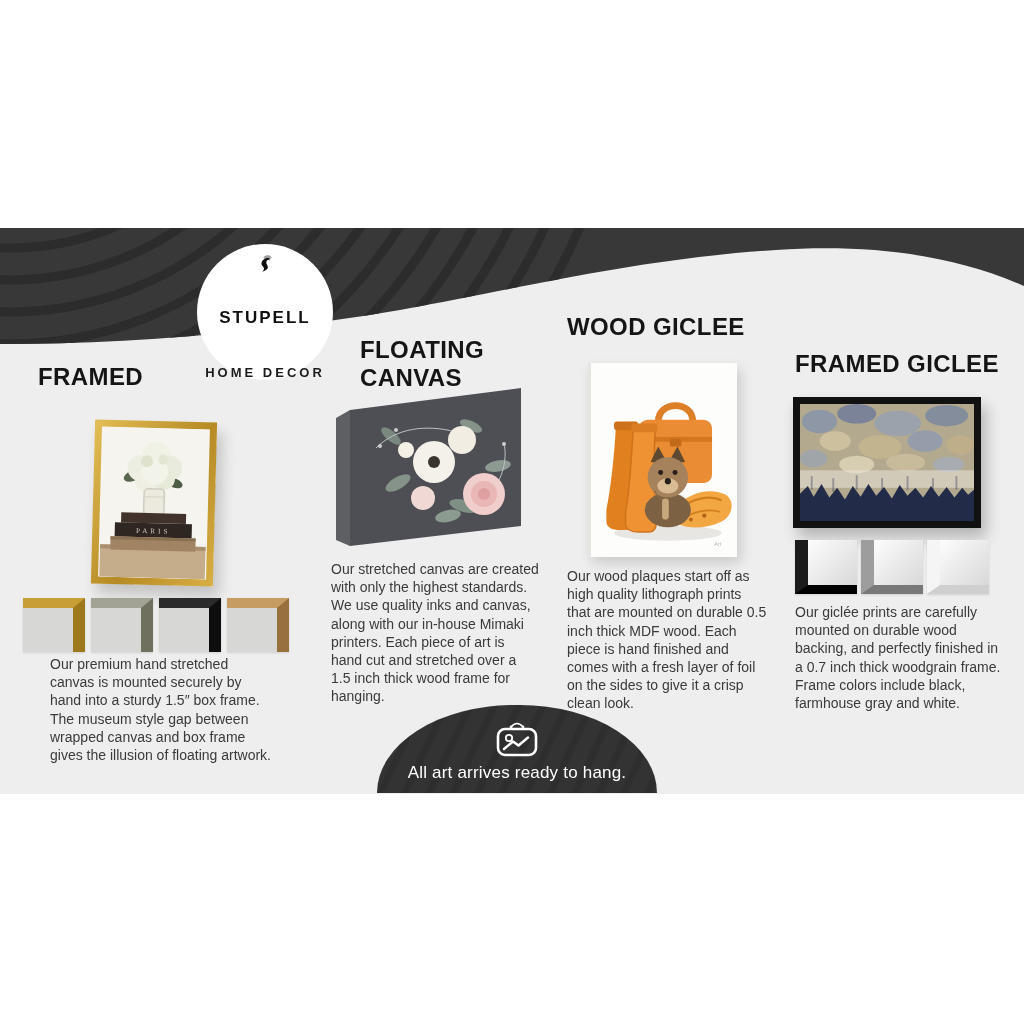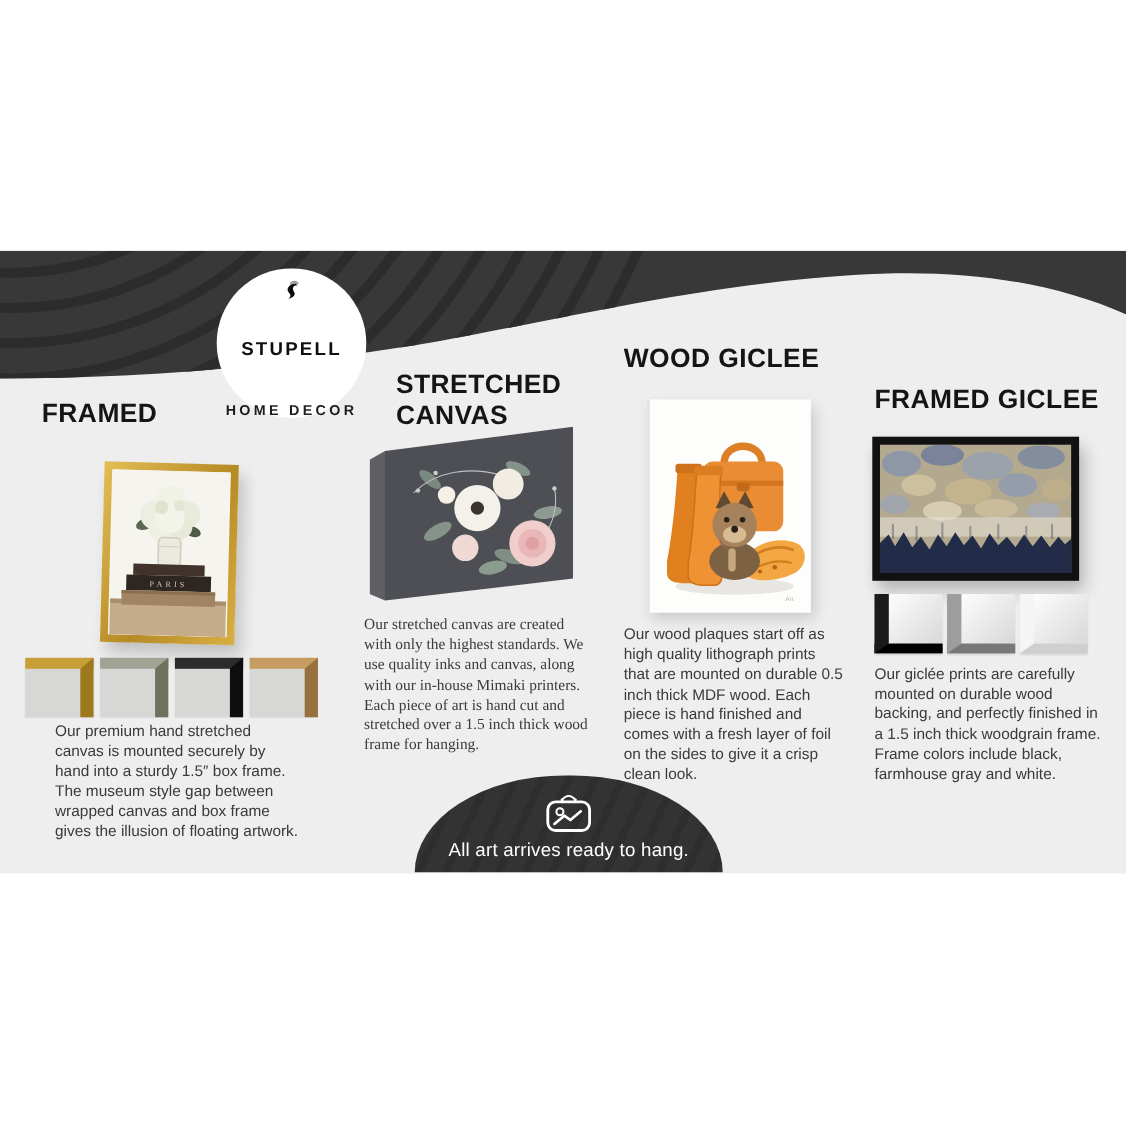--- a/index.html
+++ b/index.html
@@ -125,21 +125,21 @@
       <div class="swatch tr" style="border-top-color: rgb(162, 162, 149); border-right-color: rgb(112, 112, 95);"></div>
       <div class="swatch tr" style="border-top-color: rgb(43, 43, 43); border-right-color: rgb(14, 14, 14);"></div>
       <div class="swatch tr" style="border-top-color: rgb(199, 156, 99); border-right-color: rgb(151, 112, 61);"></div>
     </div>
 
     <p class="desc" style="left:50px;top:655px;width:224px;margin:0;">Our premium hand stretched canvas is mounted securely by hand into a sturdy 1.5″ box frame. The museum style gap between wrapped canvas and box frame gives the illusion of floating artwork.</p>
   </section>
 
   <section>
     <h2 class="h" style="left:360px;top:336px;margin:0;">
-      <span>STRETCHED</span><br>
+      <span>FLOATING</span><br>
       <span>CANVAS</span>
     </h2>
 
     <div class="img-wrap" style="left:336px;top:388px;">
       <svg width="185" height="162" viewBox="0 0 185 162">
         <polygon points="0,30 14,22 14,158 0,152" fill="#5e5f63"></polygon>
         <polygon points="14,22 185,0 185,138 14,158" fill="#4e4f54"></polygon>
         <g opacity="0.9">
           <ellipse cx="62" cy="95" rx="14" ry="6" fill="#8b9b90" transform="rotate(-30 62 95)"></ellipse>
           <ellipse cx="128" cy="118" rx="15" ry="6" fill="#85968b" transform="rotate(15 128 118)"></ellipse>
@@ -158,21 +158,21 @@
         <circle cx="98" cy="74" r="21" fill="#f3f1ea"></circle>
         <circle cx="98" cy="74" r="6" fill="#3a342d"></circle>
         <circle cx="87" cy="110" r="12" fill="#f0d9d4"></circle>
         <circle cx="148" cy="106" r="21" fill="#efcecc"></circle>
         <circle cx="148" cy="106" r="13" fill="#e8b7b6"></circle>
         <circle cx="148" cy="106" r="6" fill="#dfa0a2"></circle>
         <ellipse cx="112" cy="128" rx="13" ry="6" fill="#8b9b90" transform="rotate(-12 112 128)"></ellipse>
       </svg>
     </div>
 
-    <p class="desc" style="left:331px;top:560px;width:208px;margin:0;font-family:Liberation Serif, serif;">Our stretched canvas are created with only the highest standards. We use quality inks and canvas, along with our in-house Mimaki printers. Each piece of art is hand cut and stretched over a 1.5 inch thick wood frame for hanging.</p>
+    <p class="desc" style="left:331px;top:560px;width:208px;margin:0;">Our stretched canvas are created with only the highest standards. We use quality inks and canvas, along with our in-house Mimaki printers. Each piece of art is hand cut and stretched over a 1.5 inch thick wood frame for hanging.</p>
   </section>
 
   <section>
     <h2 class="h" style="left:567px;top:313px;margin:0;">
       <span>WOOD GICLEE</span>
     </h2>
 
     <div class="plaque">
       <svg width="146" height="194" viewBox="0 0 152 200">
         <rect width="152" height="200" fill="#fdfdfc"></rect>
@@ -246,21 +246,21 @@
         <path d="M0 120 V92 L8 84 L14 95 L22 82 L30 96 L38 86 L46 98 L54 84 L62 95 L70 82 L78 94 L86 85 L94 97 L102 83 L110 94 L118 86 L126 96 L134 84 L142 95 L150 85 L158 96 L166 86 L172 93 L178 88 V120 Z" fill="#222b47"></path>
       </svg>
     </div>
 
     <div class="swatch-row" style="left:795px;top:540px;gap:4px;">
       <div class="swatch lb" style="border-left-color: rgb(27, 27, 27); border-bottom-color: rgb(0, 0, 0);"></div>
       <div class="swatch lb" style="border-left-color: rgb(157, 157, 157); border-bottom-color: rgb(120, 120, 120);"></div>
       <div class="swatch lb" style="border-left-color: rgb(245, 245, 245); border-bottom-color: rgb(207, 207, 207);"></div>
     </div>
 
-    <p class="desc" style="left:795px;top:603px;width:206px;margin:0;">Our giclée prints are carefully mounted on durable wood backing, and perfectly finished in a 1.5 inch thick woodgrain frame. Frame colors include black, farmhouse gray and white.</p>
+    <p class="desc" style="left:795px;top:603px;width:206px;margin:0;">Our giclée prints are carefully mounted on durable wood backing, and perfectly finished in a 0.7 inch thick woodgrain frame. Frame colors include black, farmhouse gray and white.</p>
   </section>
 
   <div class="banner" style="background-color: rgb(51, 51, 51);">
     <div class="stripes"></div>
     <svg class="banner-icon" width="46" height="40" viewBox="0 0 46 40">
       <path d="M17 8 Q23 1 29 8" stroke="#fff" stroke-width="1.6" fill="none"></path>
       <circle cx="17" cy="8" r="1.4" fill="#fff"></circle>
         <circle cx="29" cy="8" r="1.4" fill="#fff"></circle>
       <rect x="4" y="10" width="38" height="26" rx="7" stroke="#fff" stroke-width="2.6" fill="none"></rect>
       <circle cx="15" cy="19" r="3.2" stroke="#fff" stroke-width="1.8" fill="none"></circle>

